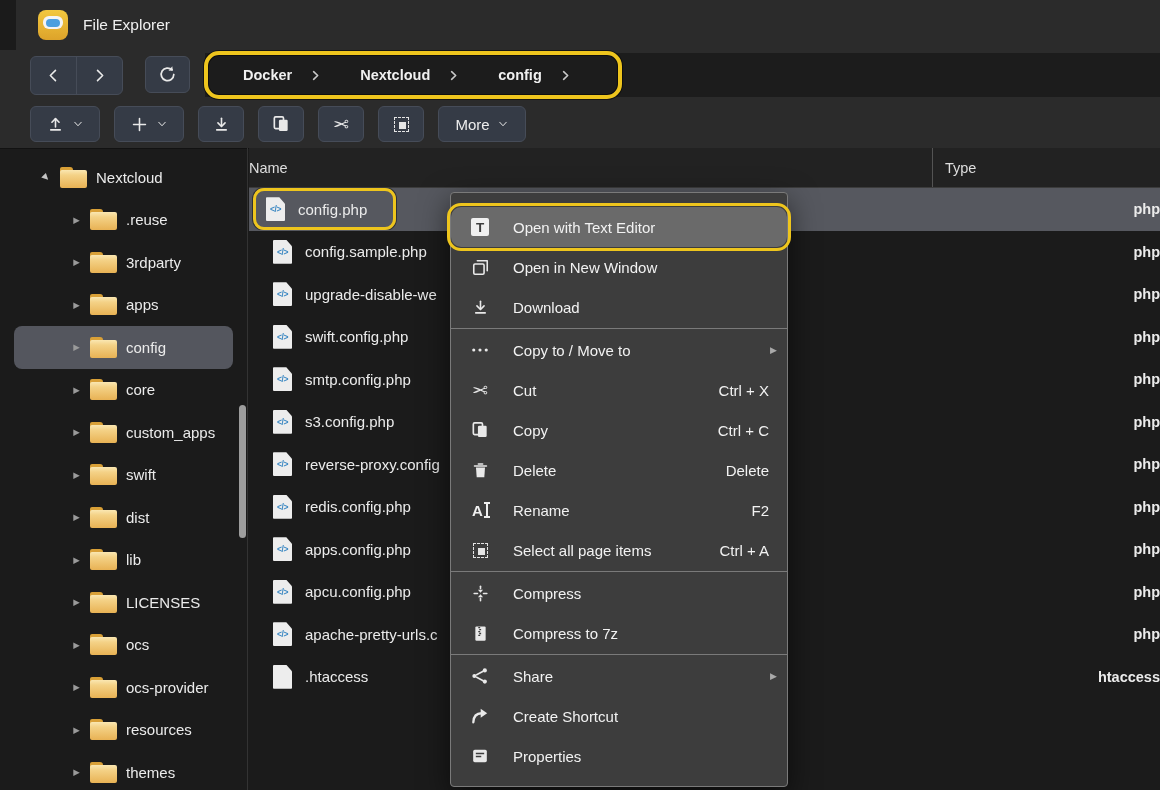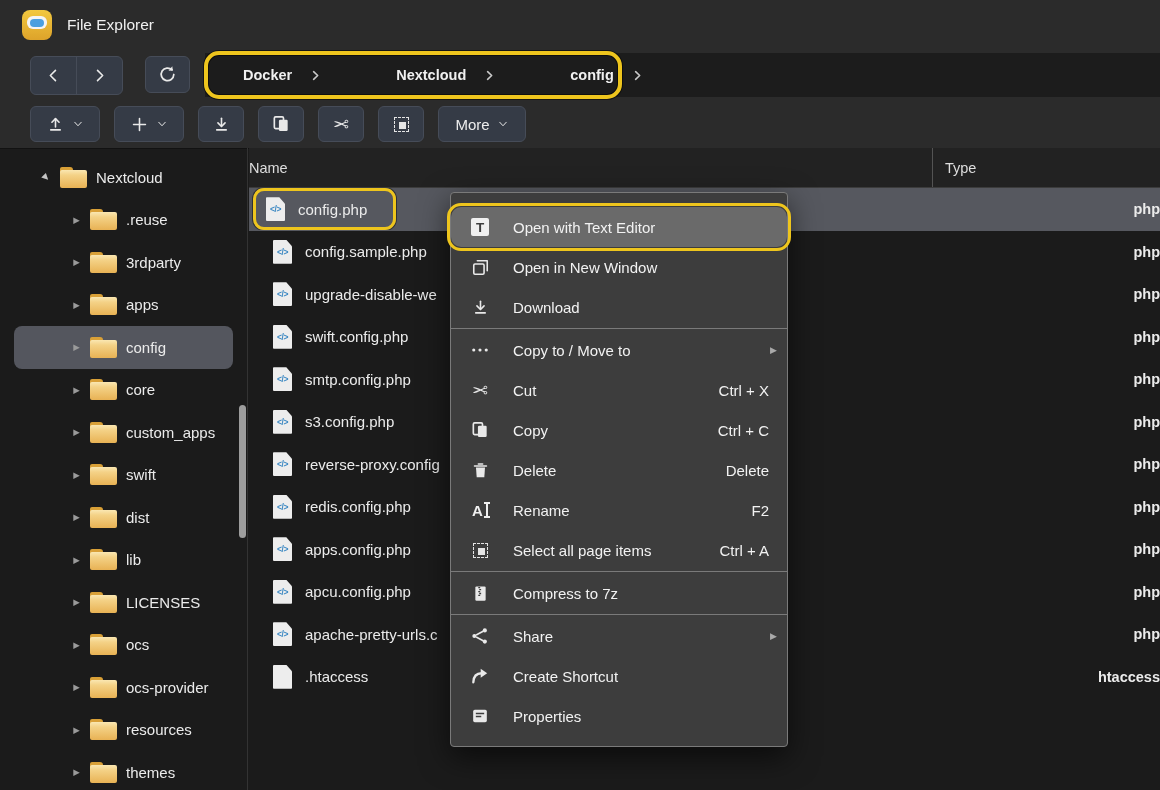--- a/index.html
+++ b/index.html
@@ -2,35 +2,35 @@
 <html><head>
 <meta charset="utf-8">
 <style>
   html,body{margin:0;padding:0;background:#111;}
   #app{position:relative;width:1160px;height:790px;background:#1b1b1b;overflow:hidden;
        font-family:"Liberation Sans",sans-serif;color:#ebebeb;-webkit-font-smoothing:antialiased;}
   svg{display:block}
   .st{stroke:#e9e9e9;stroke-width:2;fill:none;stroke-linecap:round;stroke-linejoin:round}
 
   
-  .titlebar{position:absolute;top:0;left:0;right:0;height:50px;background:#2b2b2b;
+  .titlebar{position:absolute;top:0;left:16px;right:0;height:50px;background:#2b2b2b;
             display:flex;align-items:center;padding-left:22px;gap:15px;box-sizing:border-box;}
   .applogo{width:30px;height:30px;border-radius:8px;background:linear-gradient(180deg,#f2c83f,#dda32a);position:relative;flex:0 0 auto;}
   .applogo::before{content:"";position:absolute;left:5px;top:6px;right:5px;height:13px;background:#f4f4f4;border-radius:6px;}
   .applogo::after{content:"";position:absolute;left:8px;top:9px;right:8px;height:8px;background:#4b9fdf;border-radius:4px;}
   .apptitle{font-size:15.5px;color:#f0f0f0;}
 
   
   .navrow{position:absolute;top:50px;left:0;right:0;height:50px;background:#2b2b2b;}
   .navgroup{position:absolute;left:30px;top:6px;display:flex;border:1px solid #464c58;border-radius:6px;overflow:hidden;background:#353b46;}
   .navbtn{width:45px;height:37px;display:flex;align-items:center;justify-content:center;}
   .navbtn + .navbtn{border-left:1px solid #464c58;}
   .sqbtn{position:absolute;top:6px;width:45px;height:37px;background:#353b46;border:1px solid #464c58;border-radius:6px;
          display:flex;align-items:center;justify-content:center;box-sizing:border-box;}
-  .crumbbar{position:absolute;left:205px;right:0;top:3px;height:44px;background:#1c1c1c;display:flex;align-items:center;gap:36px;}
+  .crumbbar{position:absolute;left:205px;right:0;top:3px;height:44px;background:#1c1c1c;display:flex;align-items:center;}
   .crumb{display:flex;align-items:center;}
   .crumb .clabel{margin-left:38px;font-size:14.5px;font-weight:700;color:#f0f0f0;}
   .crumb .cchev{margin-left:17px;color:#c9c9c9;}
   .crumbring{position:absolute;left:204px;top:1px;width:418px;height:48px;border:4px solid #eec51d;border-radius:15px;
              box-sizing:border-box;pointer-events:none;z-index:6;box-shadow:0 0 0 1px rgba(0,0,0,.5), inset 0 0 0 1px rgba(0,0,0,.5);}
 
   
   .toolrow{position:absolute;top:100px;left:0;right:0;height:48px;background:#2b2b2b;display:flex;align-items:center;
            padding-left:30px;gap:14px;box-sizing:border-box;}
   .tbtn{height:36px;background:#353b46;border:1px solid #464c58;border-radius:6px;display:flex;align-items:center;
@@ -490,20 +490,32 @@
             <span></span>
           </span>
         </span>
         <span class="mlabel">Select all page items</span>
         <span class="mshort">Ctrl + A</span>
       </div>
       <div class="msep"></div>
       <div class="mi">
         <span class="micon">
           <svg width="19" height="19" viewBox="0 0 24 24">
+            <path class="st" d="M12 2.8 v3"></path>
+            <path d="M8.8 7.2 h6.4 L12 11 Z" fill="#e9e9e9"></path>
+            <path class="st" d="M12 21.2 v-3"></path>
+            <path d="M8.8 16.8 h6.4 L12 13 Z" fill="#e9e9e9"></path>
+            <path class="st" d="M4 12 h4.2 M15.8 12 h4.2"></path>
+          </svg>
+        </span>
+        <span class="mlabel">Compress</span>
+      </div>
+      <div class="mi">
+        <span class="micon">
+          <svg width="19" height="19" viewBox="0 0 24 24">
             <rect x="5.5" y="3" width="13" height="18" rx="1.5" fill="#e9e9e9"></rect>
             <path d="M9.2 4.5 h2.4 M10.4 7 h2.4 M9.2 9.5 h2.4 M10.4 12 h2.4 M9.2 14.5 h2.4" stroke="#3d3d3d" stroke-width="1.6"></path>
           </svg>
         </span>
         <span class="mlabel">Compress to 7z</span>
       </div>
       <div class="msep"></div>
       <div class="mi">
         <span class="micon">
           <svg width="20" height="20" viewBox="0 0 24 24">

